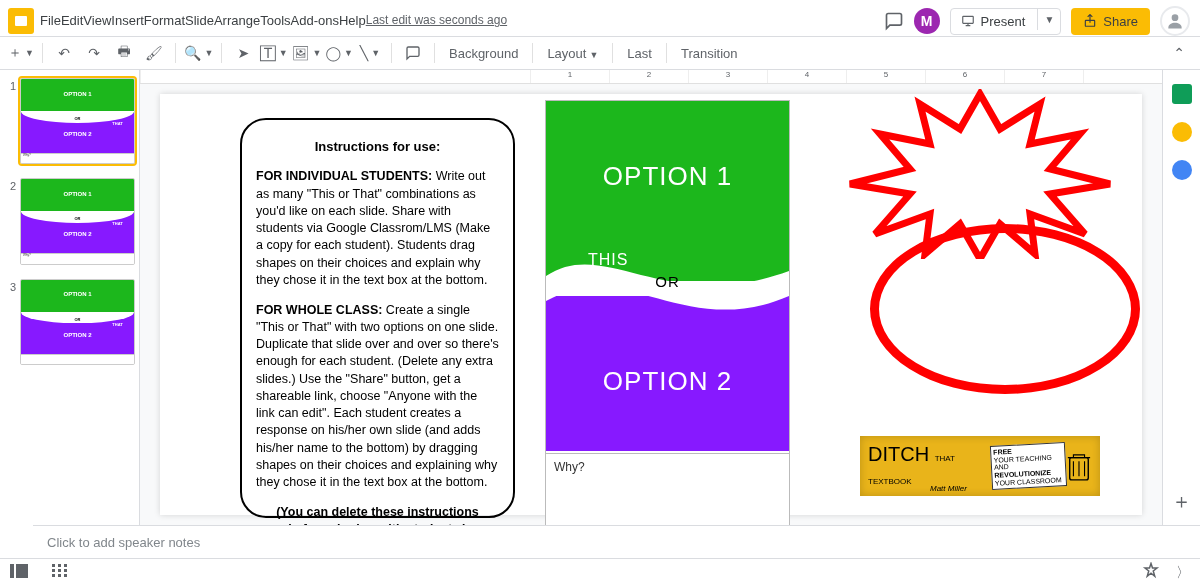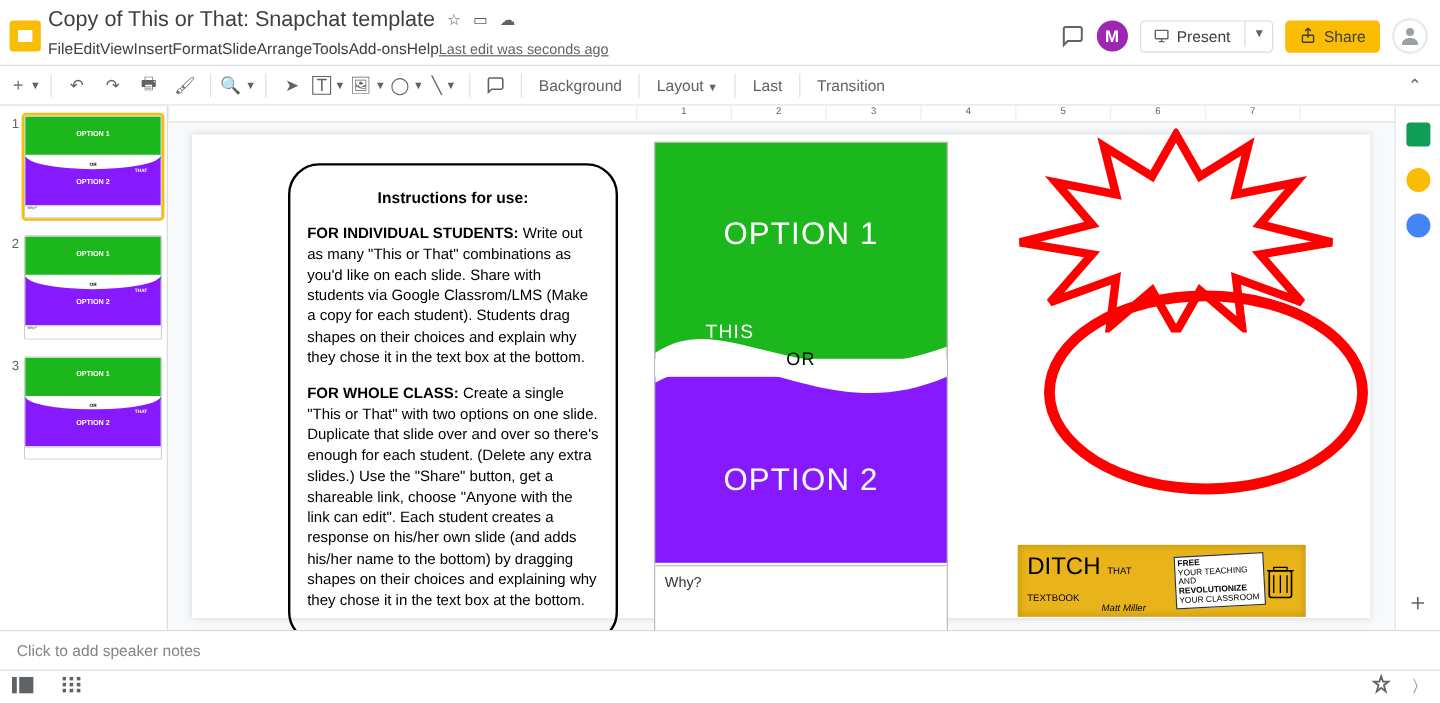--- a/index.html
+++ b/index.html
@@ -84,49 +84,41 @@
   .phone .o2{top:265px;left:0;right:0;text-align:center;font-size:26px;}
   .phone .this{top:150px;left:42px;font-size:16px;}
   .phone .or{top:172px;left:0;right:0;text-align:center;color:#000;font-size:15px;}
   .phone .that{top:192px;right:48px;font-size:16px;}
   .phone .whybox{position:absolute;left:0;right:0;bottom:0;top:352px;border-top:1px solid #bbb;padding:6px 8px;font-size:12px;color:#333;}
 
   .shapes{position:absolute;left:680px;top:0;right:20px;bottom:10px;}
   .redstar{position:absolute;top:-5px;left:0;}
   .redcircle{position:absolute;top:130px;left:30px;width:270px;height:170px;border:9px solid red;border-radius:50%;}
   .created-by{position:absolute;top:320px;left:0;right:20px;text-align:center;font-size:15px;color:#333;}
-  .ditch{position:absolute;top:342px;left:8px;width:240px;height:60px;background:#e9b41a;display:flex;align-items:center;justify-content:space-between;padding:6px 8px;box-shadow:inset 0 0 8px rgba(0,0,0,0.2);}
+  .ditch{position:absolute;top:342px;left:20px;width:240px;height:60px;background:#e9b41a;display:flex;align-items:center;justify-content:space-between;padding:6px 8px;box-shadow:inset 0 0 8px rgba(0,0,0,0.2);}
   .ditch .title{font-family:Impact,'Arial Black',sans-serif;font-size:20px;color:#000;}
   .ditch .sub{font-size:7px;color:#000;line-height:1.1;background:#fff;padding:2px;transform:rotate(-3deg);border:1px solid #333;}
   .ditch .auth{position:absolute;bottom:3px;left:70px;font-size:8px;color:#000;font-style:italic;}
 
   
   .sidepanel{width:38px;border-left:1px solid var(--border);display:flex;flex-direction:column;align-items:center;gap:18px;padding:14px 0;}
   .sp-icon{width:20px;height:20px;border-radius:4px;cursor:pointer;}
 
   
-  .speaker{height:26px;border-top:1px solid var(--border);display:flex;align-items:center;padding:16px 14px;color:#80868b;font-size:13px;background:#fff;}
+  .speaker{height:26px;border-top:1px solid var(--border);display:flex;align-items:center;padding:16px 14px;color:#80868b;font-size:13px;background:#fff;margin-left:33px;}
   .bottombar{height:28px;border-top:1px solid var(--border);display:flex;align-items:center;justify-content:space-between;padding:0 10px;}
   .bottombar .icons{display:flex;gap:24px;color:#5f6368;}
   .bottombar .right{display:flex;align-items:center;gap:16px;color:#5f6368;}
 </style>
 </head>
 <body>
 
 <div class="titlebar">
   <div class="logo"></div>
   <div class="title-block">
-    <div class="title-row">
-      <span class="doc-title">Copy of This or That: Snapchat template</span>
-      <div class="title-icons">
-        <span>☆</span>
-        <span>▭</span>
-        <span>☁</span>
-      </div>
-    </div>
     <div class="menubar" style="padding-left:0;">
       <span>File</span>
       <span>Edit</span>
       <span>View</span>
       <span>Insert</span>
       <span>Format</span>
       <span>Slide</span>
       <span>Arrange</span>
       <span>Tools</span>
       <span>Add-ons</span>

